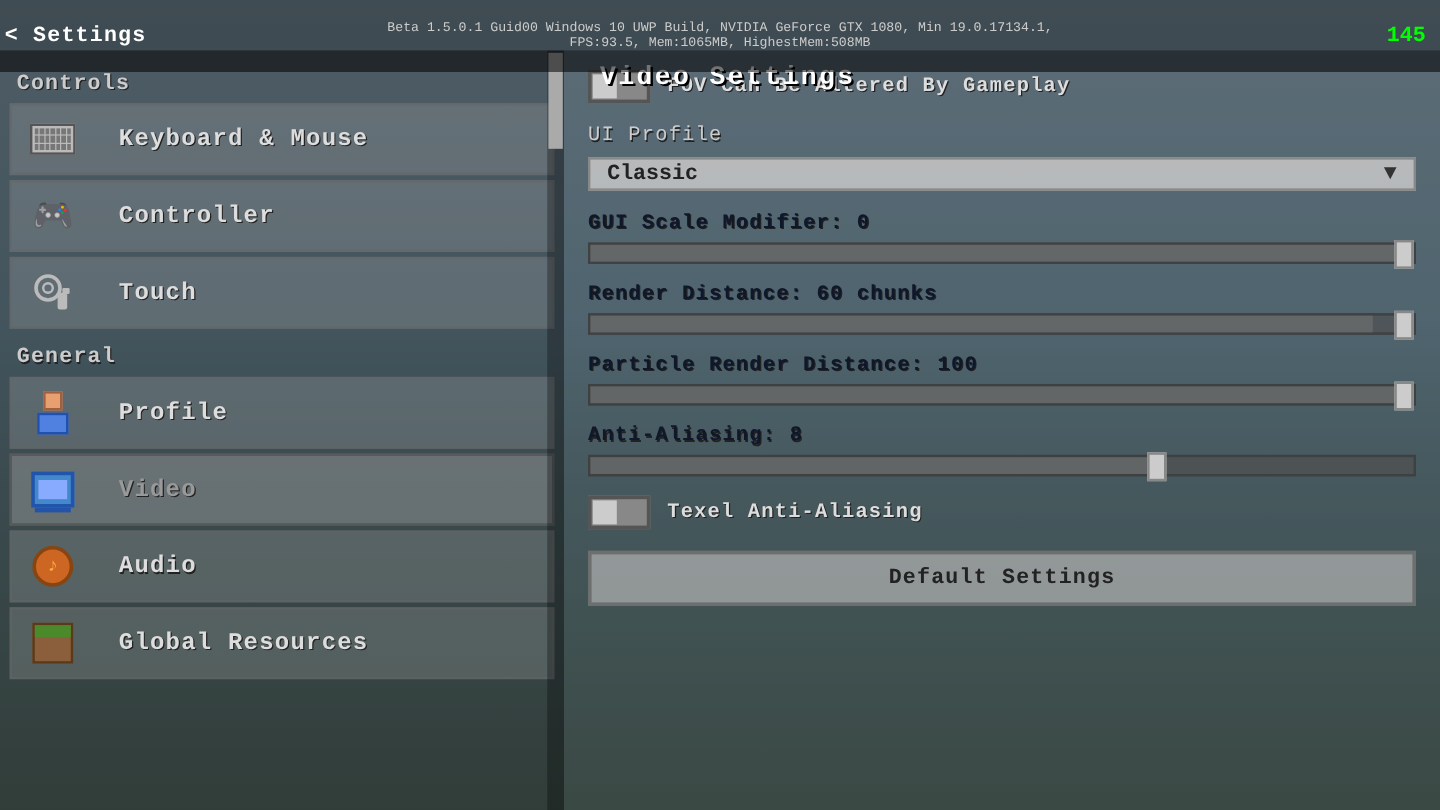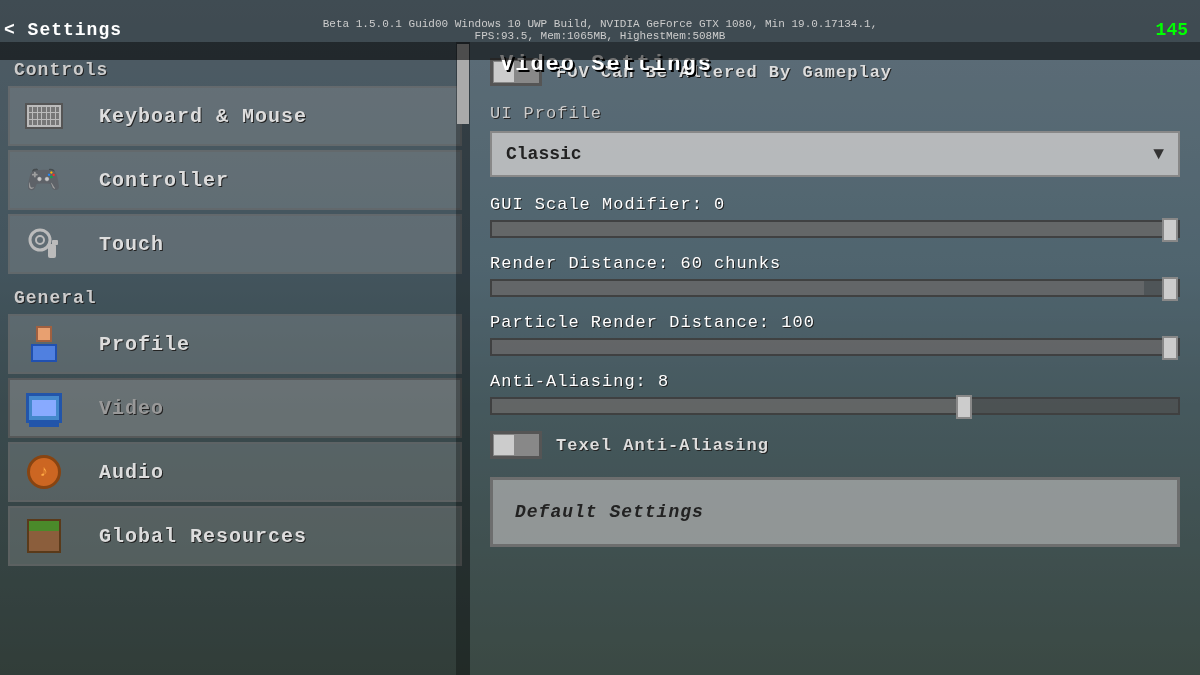--- a/index.html
+++ b/index.html
@@ -214,45 +214,45 @@
 
     .dropdown {
       width: 100%;
       background: rgba(200,200,200,0.85);
       border: 2px solid #888;
       padding: 10px 14px;
       display: flex;
       align-items: center;
       justify-content: space-between;
       cursor: pointer;
-      height: 46px;
+      height: 28px;
     }
 
     .dropdown-value {
       color: #222222;
       font-size: 18px;
       font-family: 'Courier New', monospace;
       font-weight: bold;
     }
 
     .dropdown-arrow {
       color: #333;
       font-size: 18px;
     }
 
     
     .slider-row {
       margin-bottom: 16px;
     }
 
     .slider-label {
-      color: #ffffff;
+      color: #0f172a;
       font-size: 17px;
       font-family: 'Courier New', monospace;
-      font-weight: normal;
+      font-weight: bold;
       margin-bottom: 6px;
       letter-spacing: 1px;
       text-shadow: 1px 1px #222;
     }
 
     .slider-track {
       width: 100%;
       height: 18px;
       background: rgba(80,80,80,0.7);
       border: 2px solid rgba(60,60,60,0.8);
@@ -273,25 +273,24 @@
       height: 24px;
       background: #cccccc;
       border: 2px solid #888;
     }
 
     
     .default-button {
       width: 100%;
       background: rgba(180,180,180,0.7);
       border: 3px solid rgba(100,100,100,0.8);
-      padding: 22px;
-      text-align: left;
+      padding: 10px;
+      text-align: center;
       cursor: pointer;
       margin-top: 8px;
-      font-style: italic;
     }
 
     .default-button-label {
       color: #222;
       font-size: 18px;
       font-family: 'Courier New', monospace;
       font-weight: bold;
       letter-spacing: 1px;
     }
 

